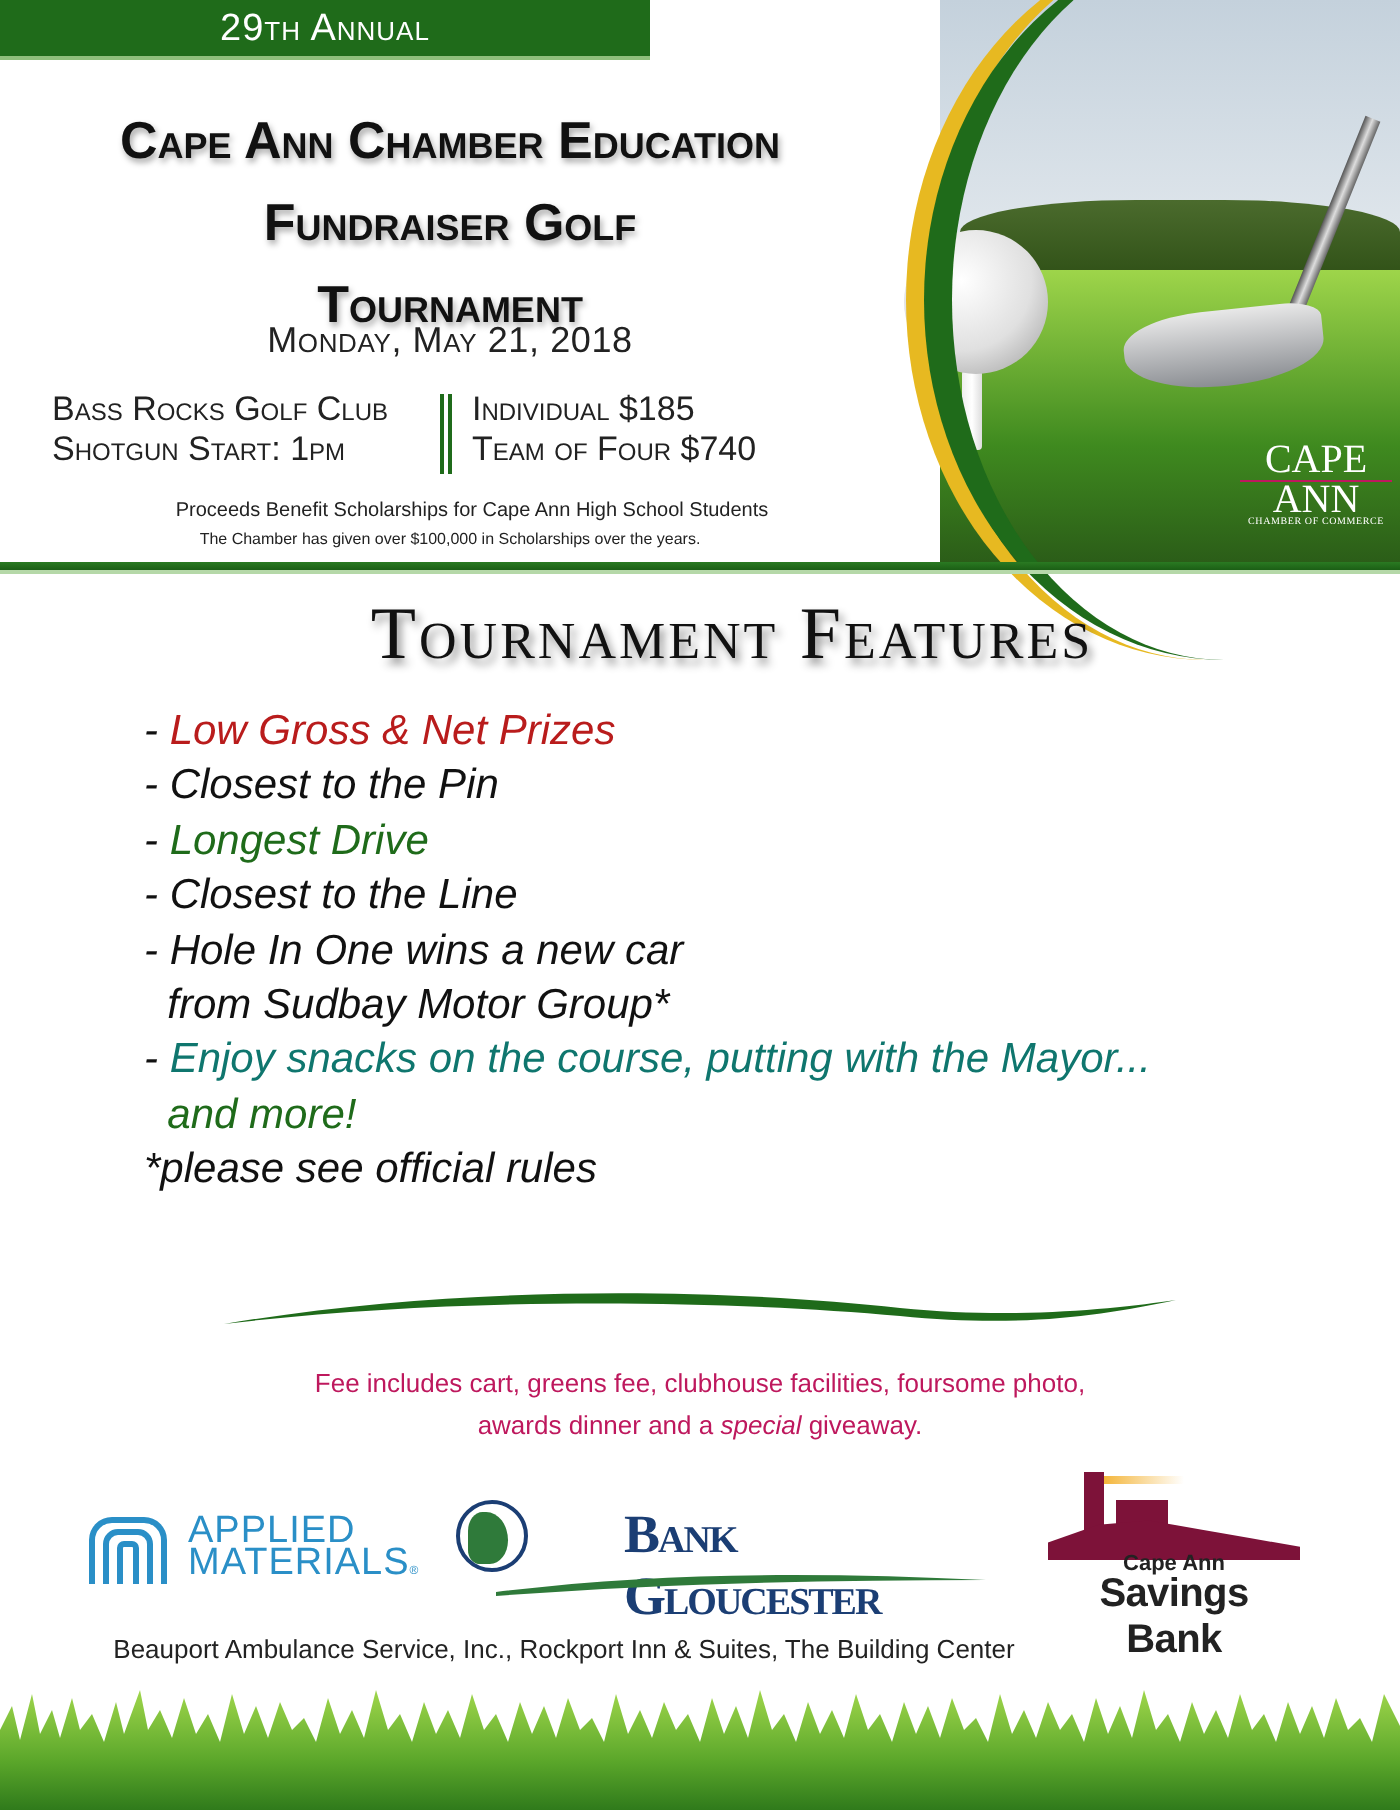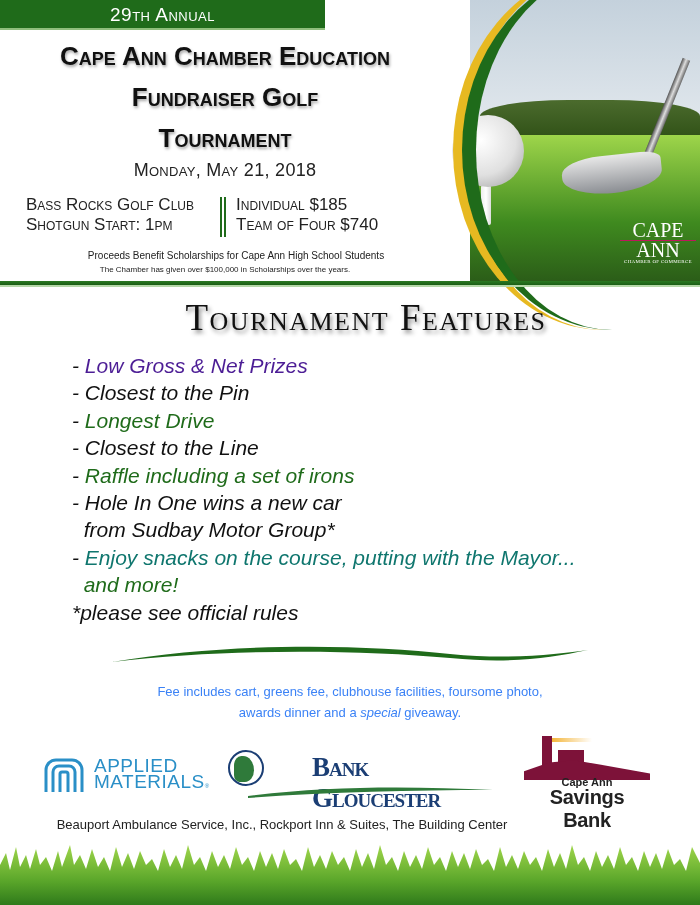--- a/index.html
+++ b/index.html
@@ -3,21 +3,21 @@
   <meta charset="utf-8">
   <style>
     * { margin:0; padding:0; box-sizing:border-box; }
     html, body { width:700px; height:905px; background:#fff; overflow:hidden; }
     body { position:relative; font-family:"Liberation Sans", sans-serif; color:#111; }
 
     .banner { position:absolute; left:0; top:0; width:325px; height:28px; background:#1f6b1a; }
     .banner-text { position:absolute; left:0; top:0; width:325px; height:28px; color:#fff; font-size:19px; line-height:29px; text-align:center; font-variant:small-caps; letter-spacing:0.5px; }
     .banner-line { position:absolute; left:0; top:28px; width:325px; height:2px; background:#8fbf7c; }
 
-    .title { position:absolute; left:0; top:36px; width:450px; text-align:center; font-size:26px; line-height:41px; font-weight:bold; font-variant:small-caps; text-shadow:1px 2px 3px rgba(0,0,0,0.35); color:#111; }
+    .title { position:absolute; left:0; top:50px; width:450px; text-align:center; font-size:26px; line-height:41px; font-weight:bold; font-variant:small-caps; text-shadow:1px 2px 3px rgba(0,0,0,0.35); color:#111; }
 
     .date { position:absolute; left:0; top:160px; width:450px; text-align:center; font-size:18px; font-variant:small-caps; color:#222; letter-spacing:0.3px; }
 
     .info-left { position:absolute; left:26px; top:195px; width:190px; text-align:left; font-size:17px; line-height:20px; font-variant:small-caps; color:#222; }
     .info-sep { position:absolute; left:220px; top:197px; width:6px; height:40px; border-left:2px solid #1f6b1a; border-right:2px solid #1f6b1a; }
     .info-right { position:absolute; left:236px; top:195px; width:200px; text-align:left; font-size:17px; line-height:20px; font-variant:small-caps; color:#222; }
 
     .proceeds { position:absolute; left:11px; top:250px; width:450px; text-align:center; font-size:10px; color:#222; }
     .given { position:absolute; left:0; top:265px; width:450px; text-align:center; font-size:8px; color:#222; }
 
@@ -40,21 +40,21 @@
     .logo-cape .l3 { font-size:5px; letter-spacing:0.3px; }
 
     .features-title { position:absolute; left:0; top:296px; width:700px; text-align:center; font-family:"Liberation Serif", serif; font-size:37px; font-variant:small-caps; letter-spacing:1.5px; color:#111; text-shadow:2px 3px 4px rgba(0,0,0,0.45);padding-left:32px; }
 
     .features { position:absolute; left:72px; top:352px; width:600px; }
     .feat { font-style:italic; font-size:21px; line-height:27.4px; color:#111; white-space:pre; }
     .feat .dash { color:#111; }
 
     .swoosh { position:absolute; left:110px; top:640px; width:480px; height:30px; }
 
-    .fee { position:absolute; left:0; top:681px; width:700px; text-align:center; font-size:13px; line-height:21px; color:#3b82f6; }
+    .fee { position:absolute; left:0; top:681px; width:700px; text-align:center; font-size:13px; line-height:21px; color:#be185d; }
 
     .sponsor-applied { position:absolute; left:42px; top:752px; width:170px; height:50px; }
     .am-text { position:absolute; left:52px; top:6px; color:#2a8fc7; font-size:19px; line-height:16px; font-weight:normal; letter-spacing:0.5px; }
     .am-text .r { font-size:6px; }
 
     .sponsor-bank { position:absolute; left:228px; top:748px; width:250px; height:55px; }
     .bg-globe { position:absolute; left:0; top:2px; width:36px; height:36px; border-radius:50%; border:2px solid #1b3e74; background:#fff; overflow:hidden; }
     .bg-globe::after { content:""; position:absolute; left:4px; top:4px; width:20px; height:26px; background:#2f7a3a; border-radius:40% 60% 50% 30%; }
     .bg-text { position:absolute; left:36px; top:4px; font-family:"Liberation Serif", serif; font-weight:bold; font-size:27px; color:#1b3e74; letter-spacing:-1px; font-variant:small-caps;padding-left:48px; }
 
@@ -113,25 +113,24 @@
   <div class="l2" style="text-transform:uppercase;">Ann</div>
   <div class="l3" style="text-transform:uppercase;">Chamber of Commerce</div>
 </div>
 
 <div class="header-rule"></div>
 <div class="header-rule2"></div>
 
 <div class="features-title">Tournament Features</div>
 
 <div class="features">
-  <div class="feat"><span class="dash">- </span><span class="txt" style="color:#4c1d95">Low Gross &amp; Net Prizes</span></div>
+  <div class="feat"><span class="dash">- </span><span class="txt" style="color:#b91c1c">Low Gross &amp; Net Prizes</span></div>
   <div class="feat"><span class="dash">- </span><span class="txt">Closest to the Pin</span></div>
   <div class="feat"><span class="dash">- </span><span class="txt" style="color:#1f6b1a">Longest Drive</span></div>
   <div class="feat"><span class="dash">- </span><span class="txt">Closest to the Line</span></div>
-  <div class="feat"><span class="dash">- </span><span class="txt" style="color:#1f6b1a">Raffle including a set of irons</span></div>
   <div class="feat"><span class="dash">- </span><span class="txt">Hole In One wins a new car</span></div>
   <div class="feat"><span class="dash">  </span><span class="txt">from Sudbay Motor Group*</span></div>
   <div class="feat"><span class="dash">- </span><span class="txt" style="color:#0f766e">Enjoy snacks on the course, putting with the Mayor...</span></div>
   <div class="feat"><span class="dash">  </span><span class="txt" style="color:#1f6b1a">and more!</span></div>
   <div class="feat"><span class="dash"></span><span class="txt">*please see official rules</span></div>
 </div>
 
 <svg class="swoosh" viewBox="0 0 480 30">
   <path d="M2 22 C 120 2, 250 4, 340 14 C 400 20, 450 14, 478 10 C 440 18, 400 24, 340 18 C 250 10, 120 8, 2 22 Z" fill="#1f6b1a"></path>
 </svg>

